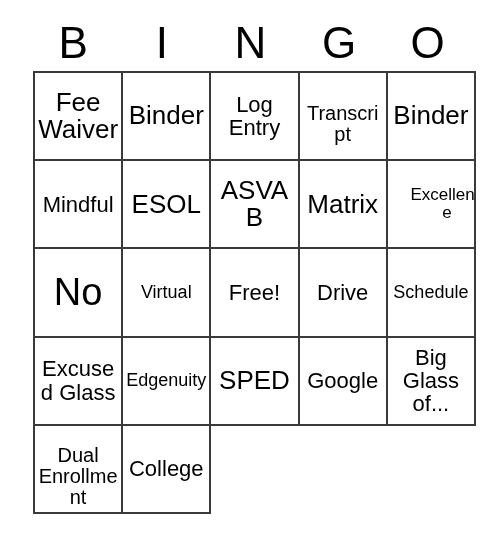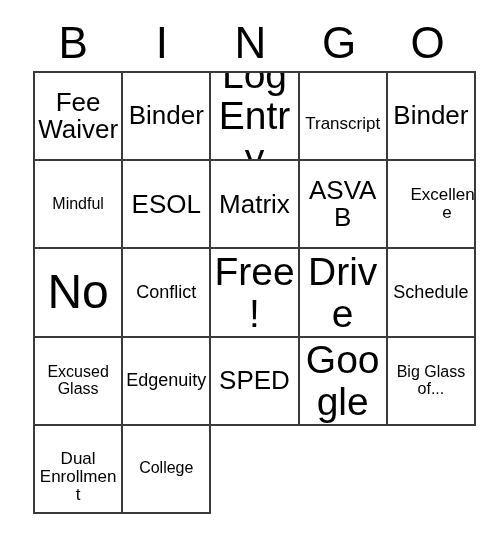--- a/index.html
+++ b/index.html
@@ -74,26 +74,26 @@
   }
   .cell-text {
     display: block;
     width: 100%;
     line-height: 1.06;
     word-wrap: break-word;
     color: #000000;
   }
 
   
-  .fs-xxl .cell-text { font-size: 48px; }
-  .fs-xl  .cell-text { font-size: 39px; }
+  .fs-xxl .cell-text { font-size: 38px; }
+  .fs-xl  .cell-text { font-size: 22px; }
   .fs-lg  .cell-text { font-size: 26px; }
-  .fs-md  .cell-text { font-size: 16px; }
+  .fs-md  .cell-text { font-size: 22px; }
   .fs-sm  .cell-text { font-size: 18px; }
-  .fs-xs  .cell-text { font-size: 17px; margin-top: 16px; }
+  .fs-xs  .cell-text { font-size: 20px; margin-top: 16px; }
   .fs-xxs .cell-text { font-size: 17px; margin-left: 32px; }
 </style>
 </head>
 <body>
 
 <div id="bingo-card">
 
   <div id="bingo-header">
       <div class="header-letter">B</div>
       <div class="header-letter">I</div>
@@ -118,33 +118,33 @@
       <div class="bingo-cell fs-lg">
         <span class="cell-text">Binder</span>
       </div>
       <div class="bingo-cell fs-md">
         <span class="cell-text">Mindful</span>
       </div>
       <div class="bingo-cell fs-lg">
         <span class="cell-text">ESOL</span>
       </div>
       <div class="bingo-cell fs-lg">
-        <span class="cell-text">Matrix</span>
+        <span class="cell-text">ASVAB</span>
       </div>
       <div class="bingo-cell fs-lg">
-        <span class="cell-text">ASVAB</span>
+        <span class="cell-text">Matrix</span>
       </div>
       <div class="bingo-cell fs-xxs">
         <span class="cell-text">Excellence</span>
       </div>
       <div class="bingo-cell fs-xxl">
         <span class="cell-text">No</span>
       </div>
       <div class="bingo-cell fs-sm">
-        <span class="cell-text">Conflict</span>
+        <span class="cell-text">Virtual</span>
       </div>
       <div class="bingo-cell fs-xl">
         <span class="cell-text">Free!</span>
       </div>
       <div class="bingo-cell fs-xl">
         <span class="cell-text">Drive</span>
       </div>
       <div class="bingo-cell fs-sm">
         <span class="cell-text">Schedule</span>
       </div>

